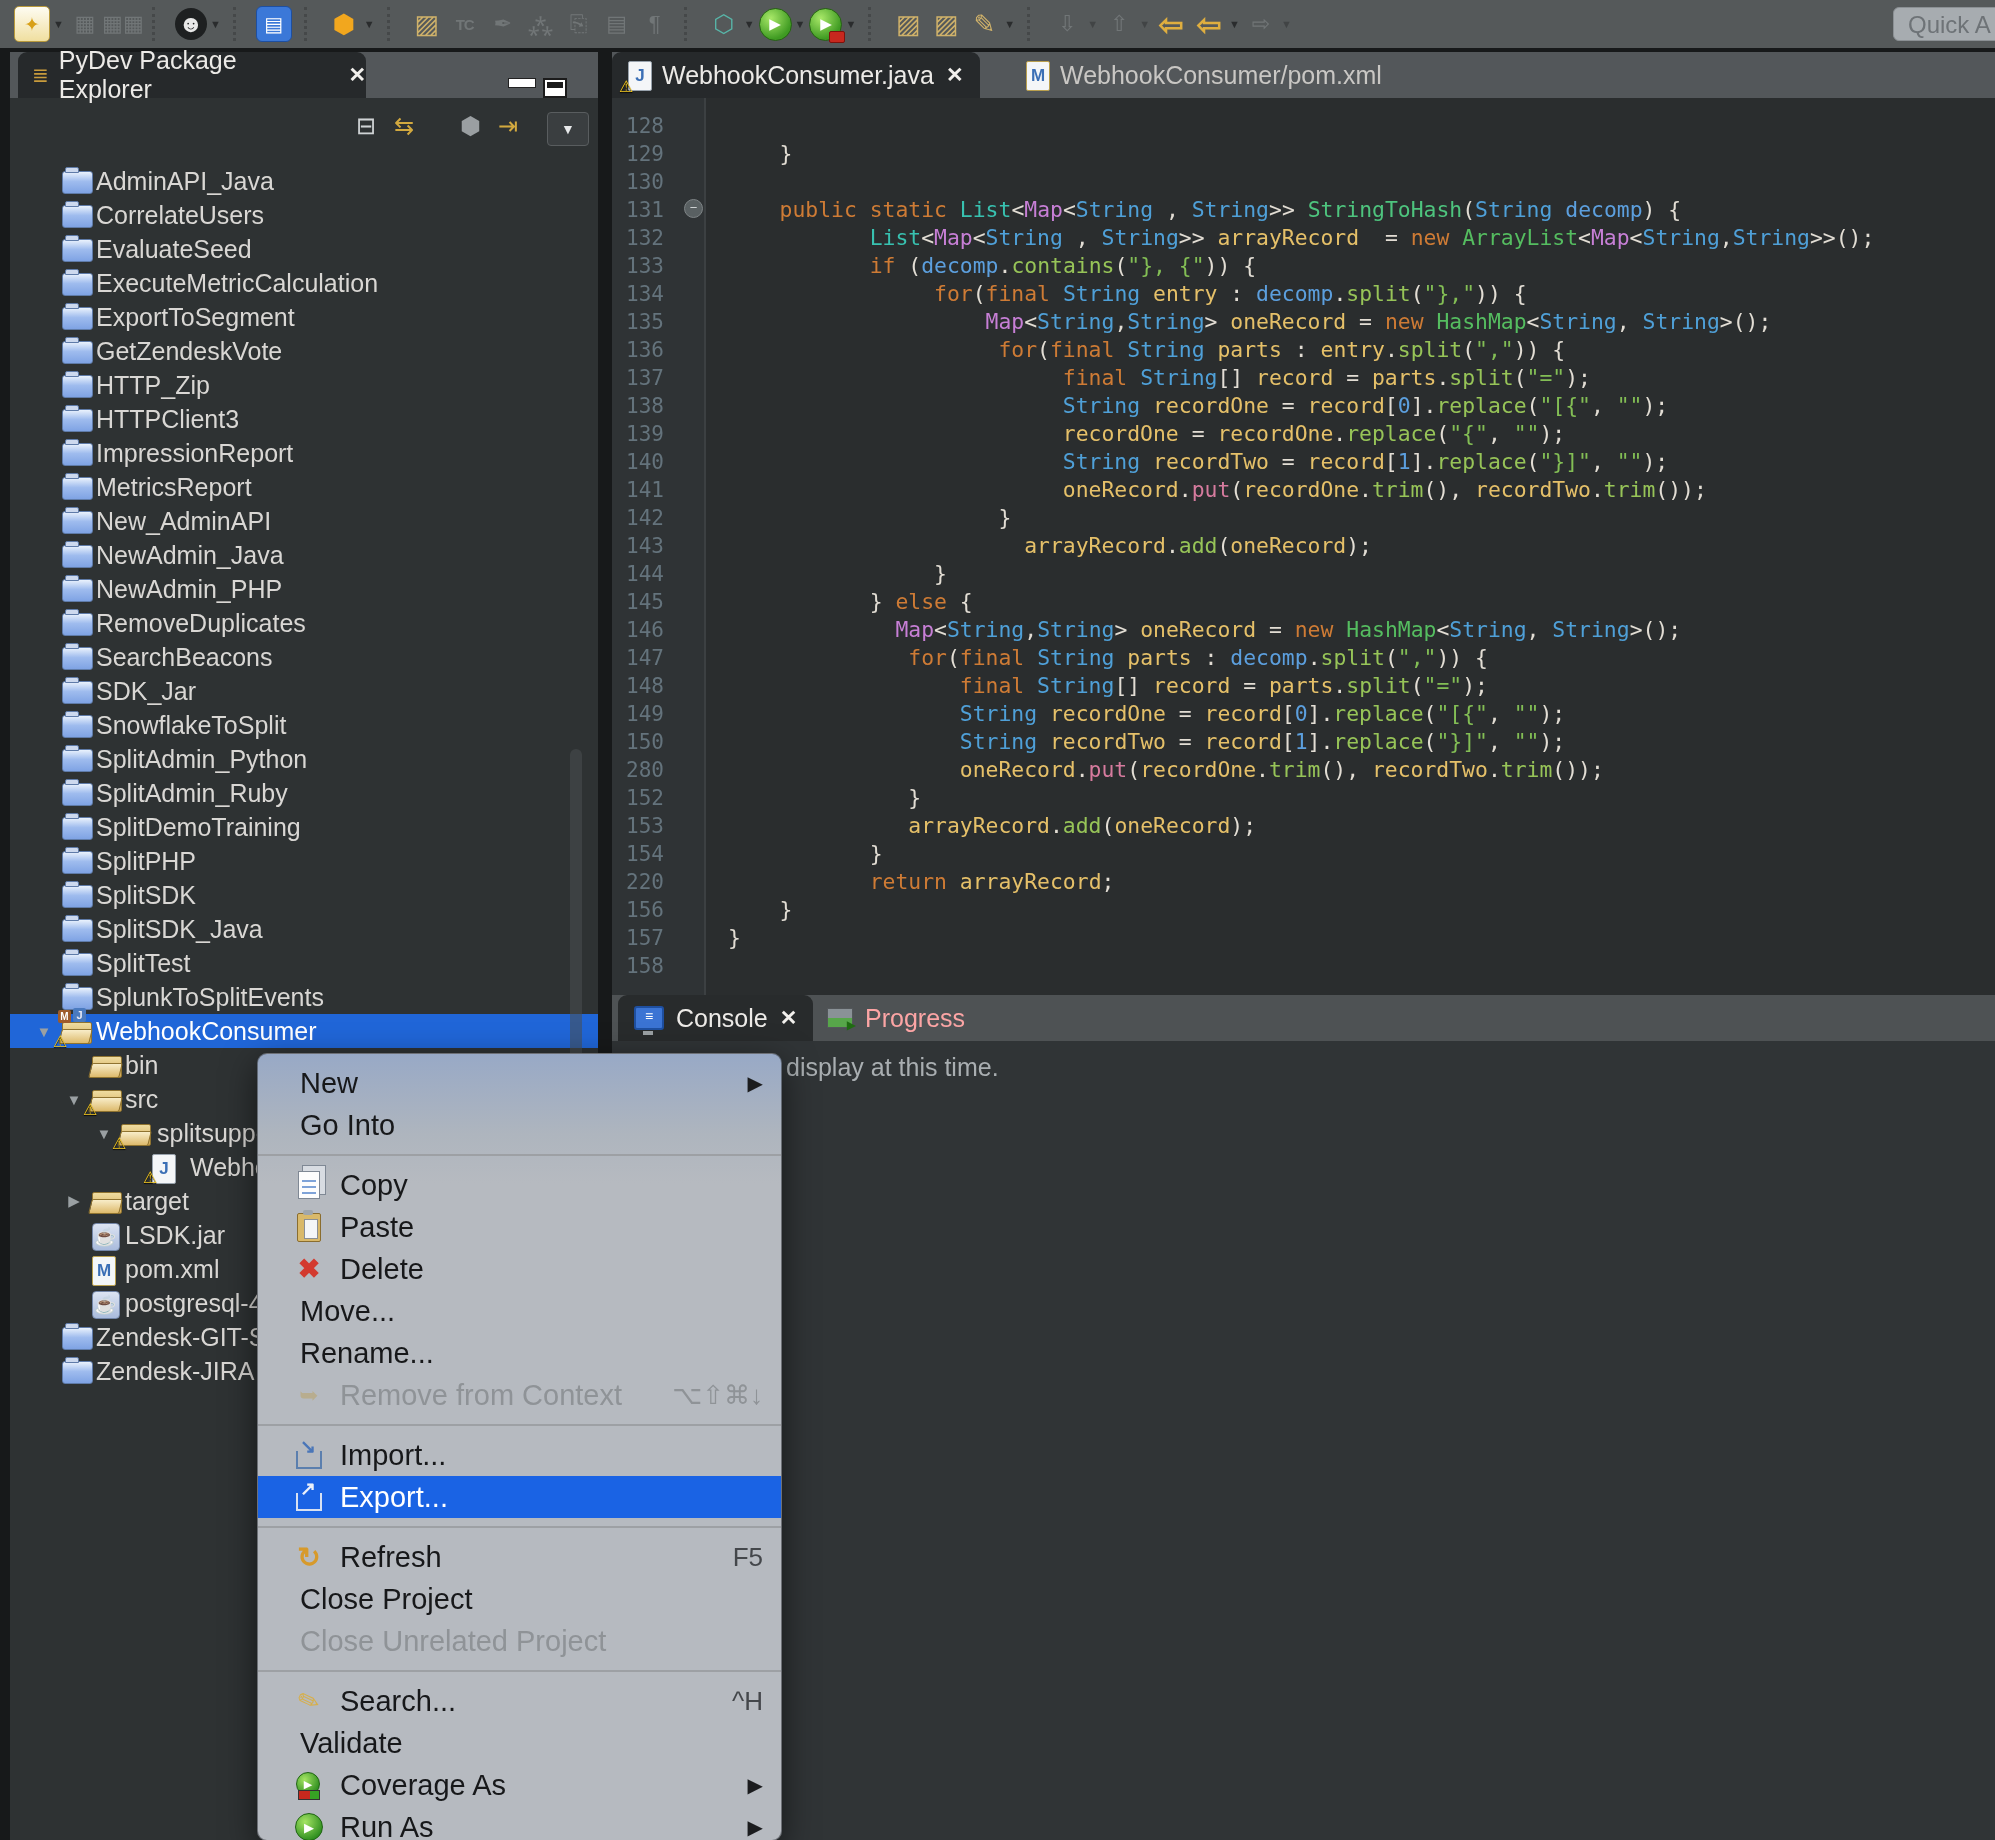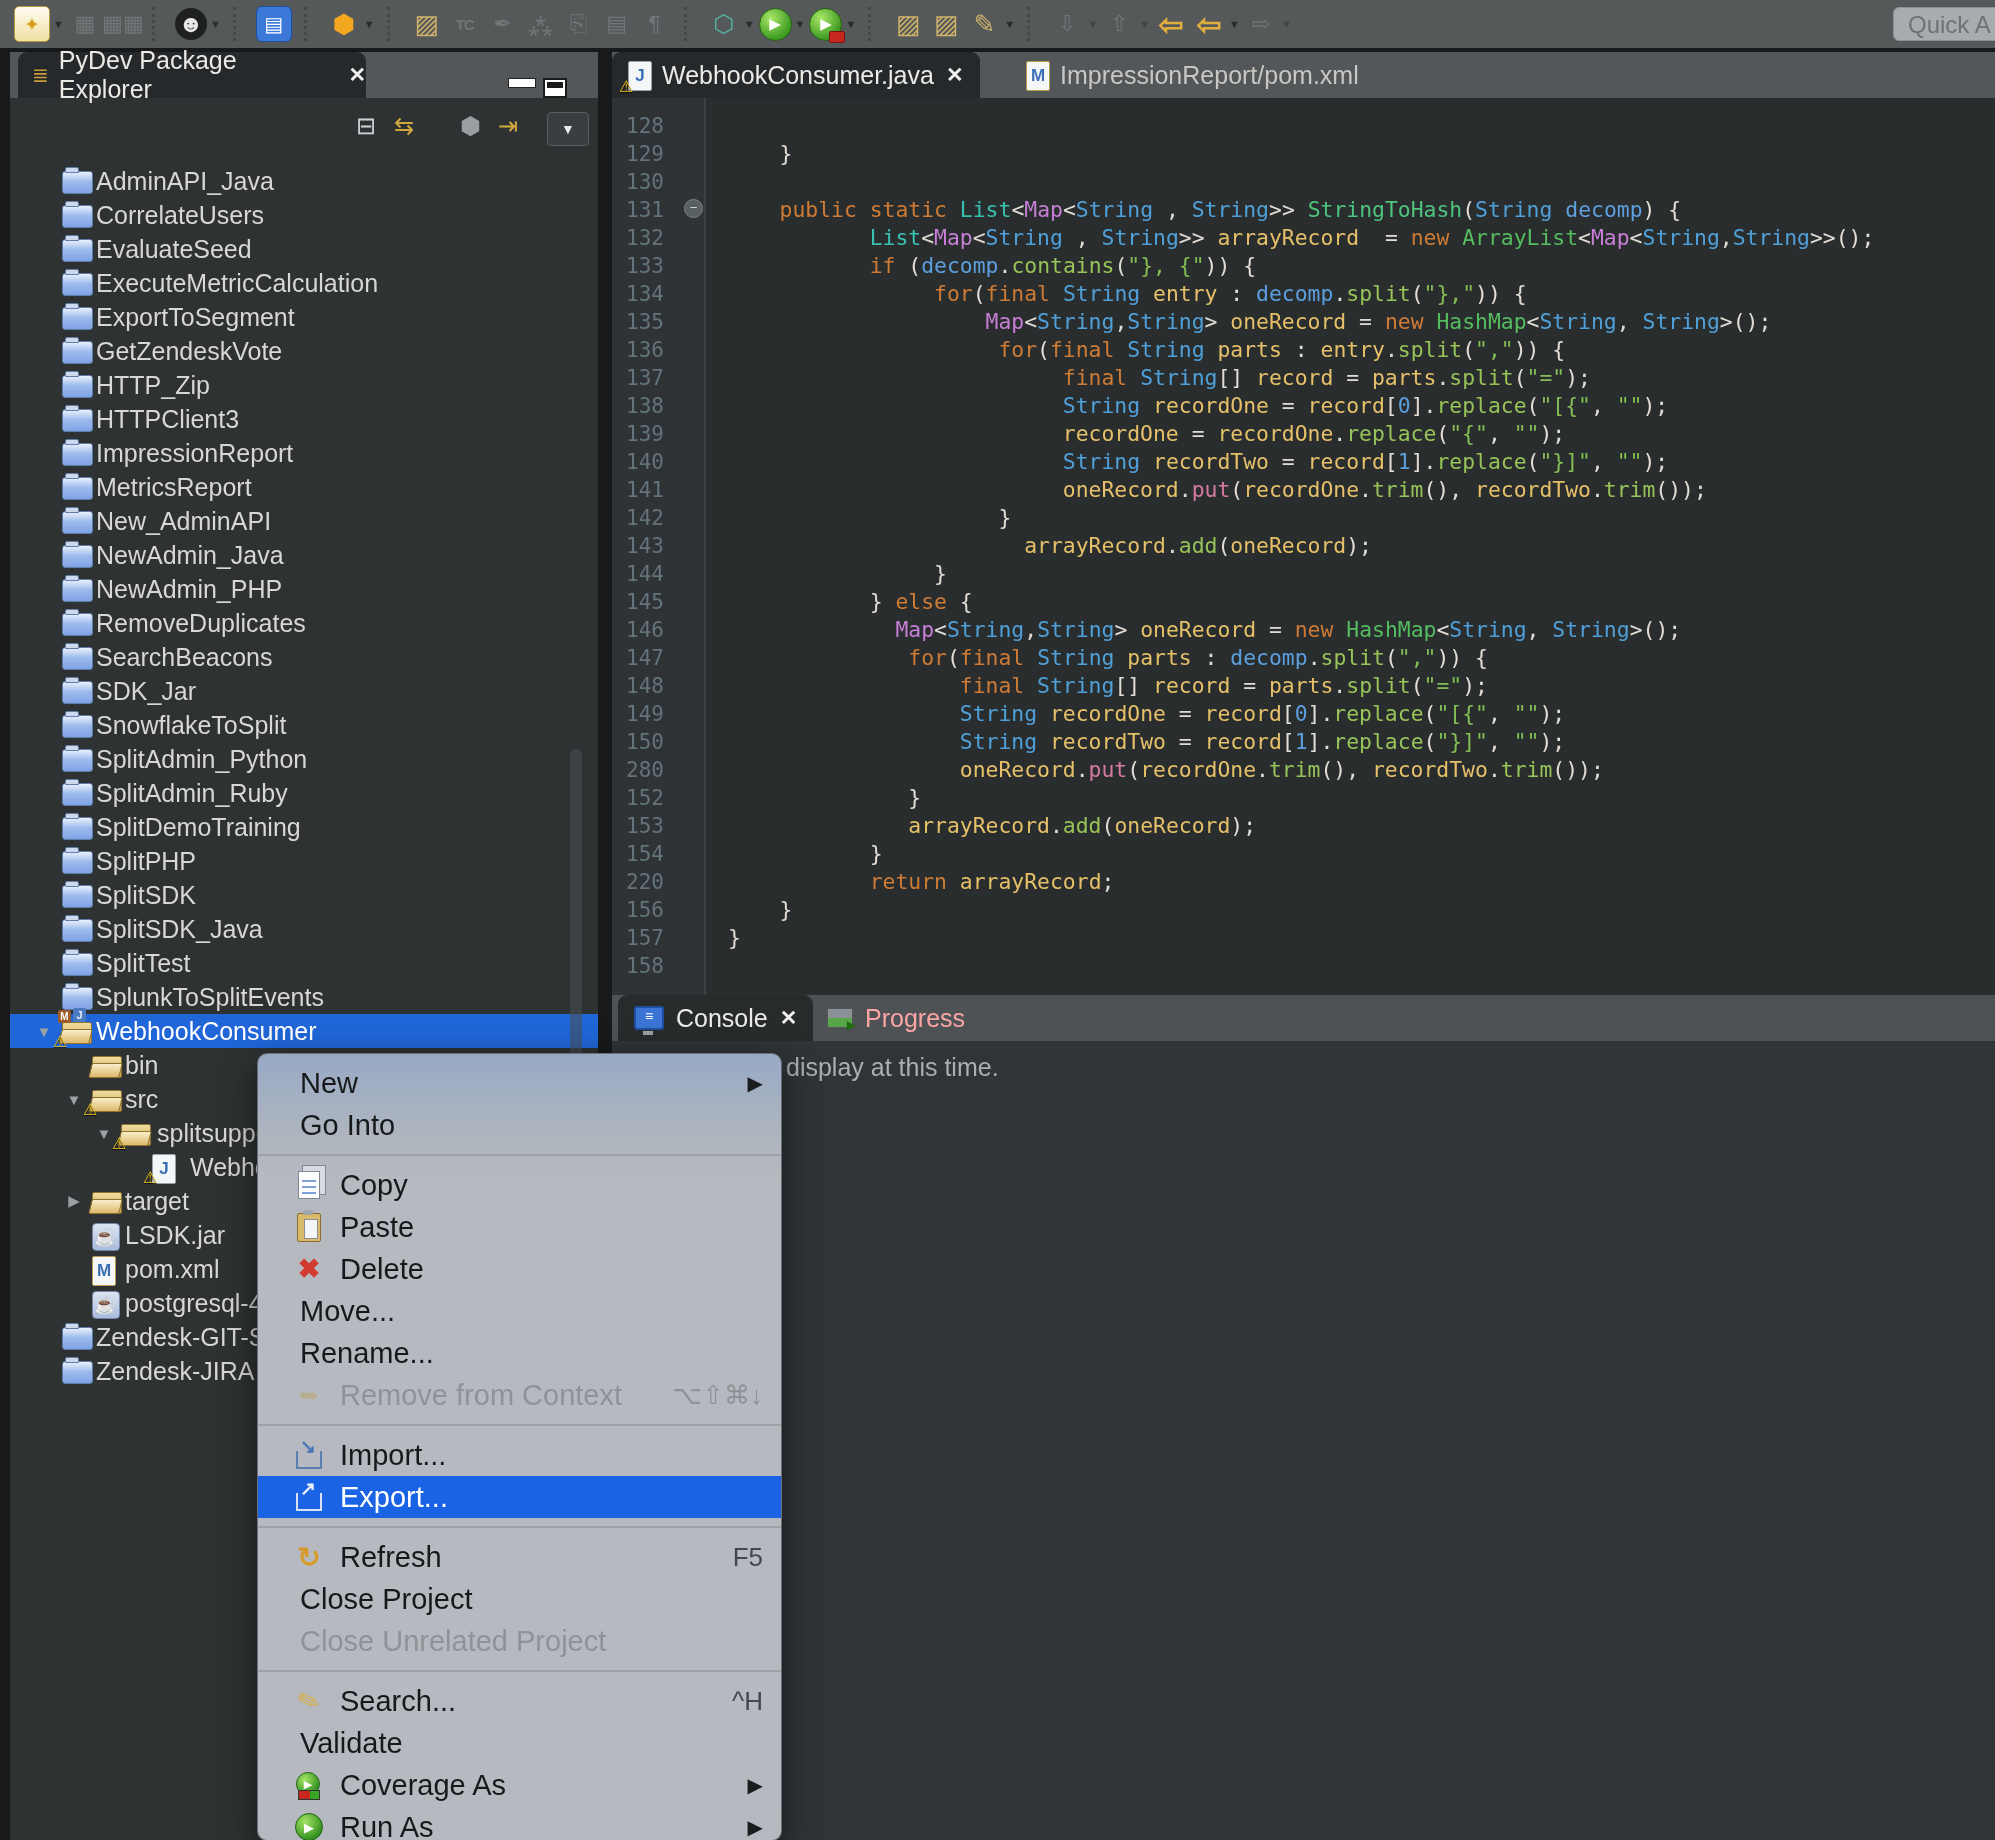--- a/index.html
+++ b/index.html
@@ -495,21 +495,21 @@
         <span class="ic-file" style="position:relative;">J</span>
         <span class="ovl-warn">⚠</span>
       </span>
       <span class="tab-label">WebhookConsumer.java</span>
       <span class="tab-close">✕</span>
     </div>
     <div class="ed-tab inactive">
       <span class="tabicon">
         <span class="ic-file" style="position:relative;border-color:#B99F4E;">M</span>
       </span>
-      <span class="tab-label">ImpressionReport/pom.xml</span>
+      <span class="tab-label">WebhookConsumer/pom.xml</span>
     </div>
   </div>
   <div class="code-area">
     <div class="gutter-bg"></div>
     <div class="fold" style="top:101px;">−</div>
     <div class="code-lines" id="code-lines">
         <div class="code-line">
           <span class="ln">128</span>
           <span class="ct"></span>
         </div>

